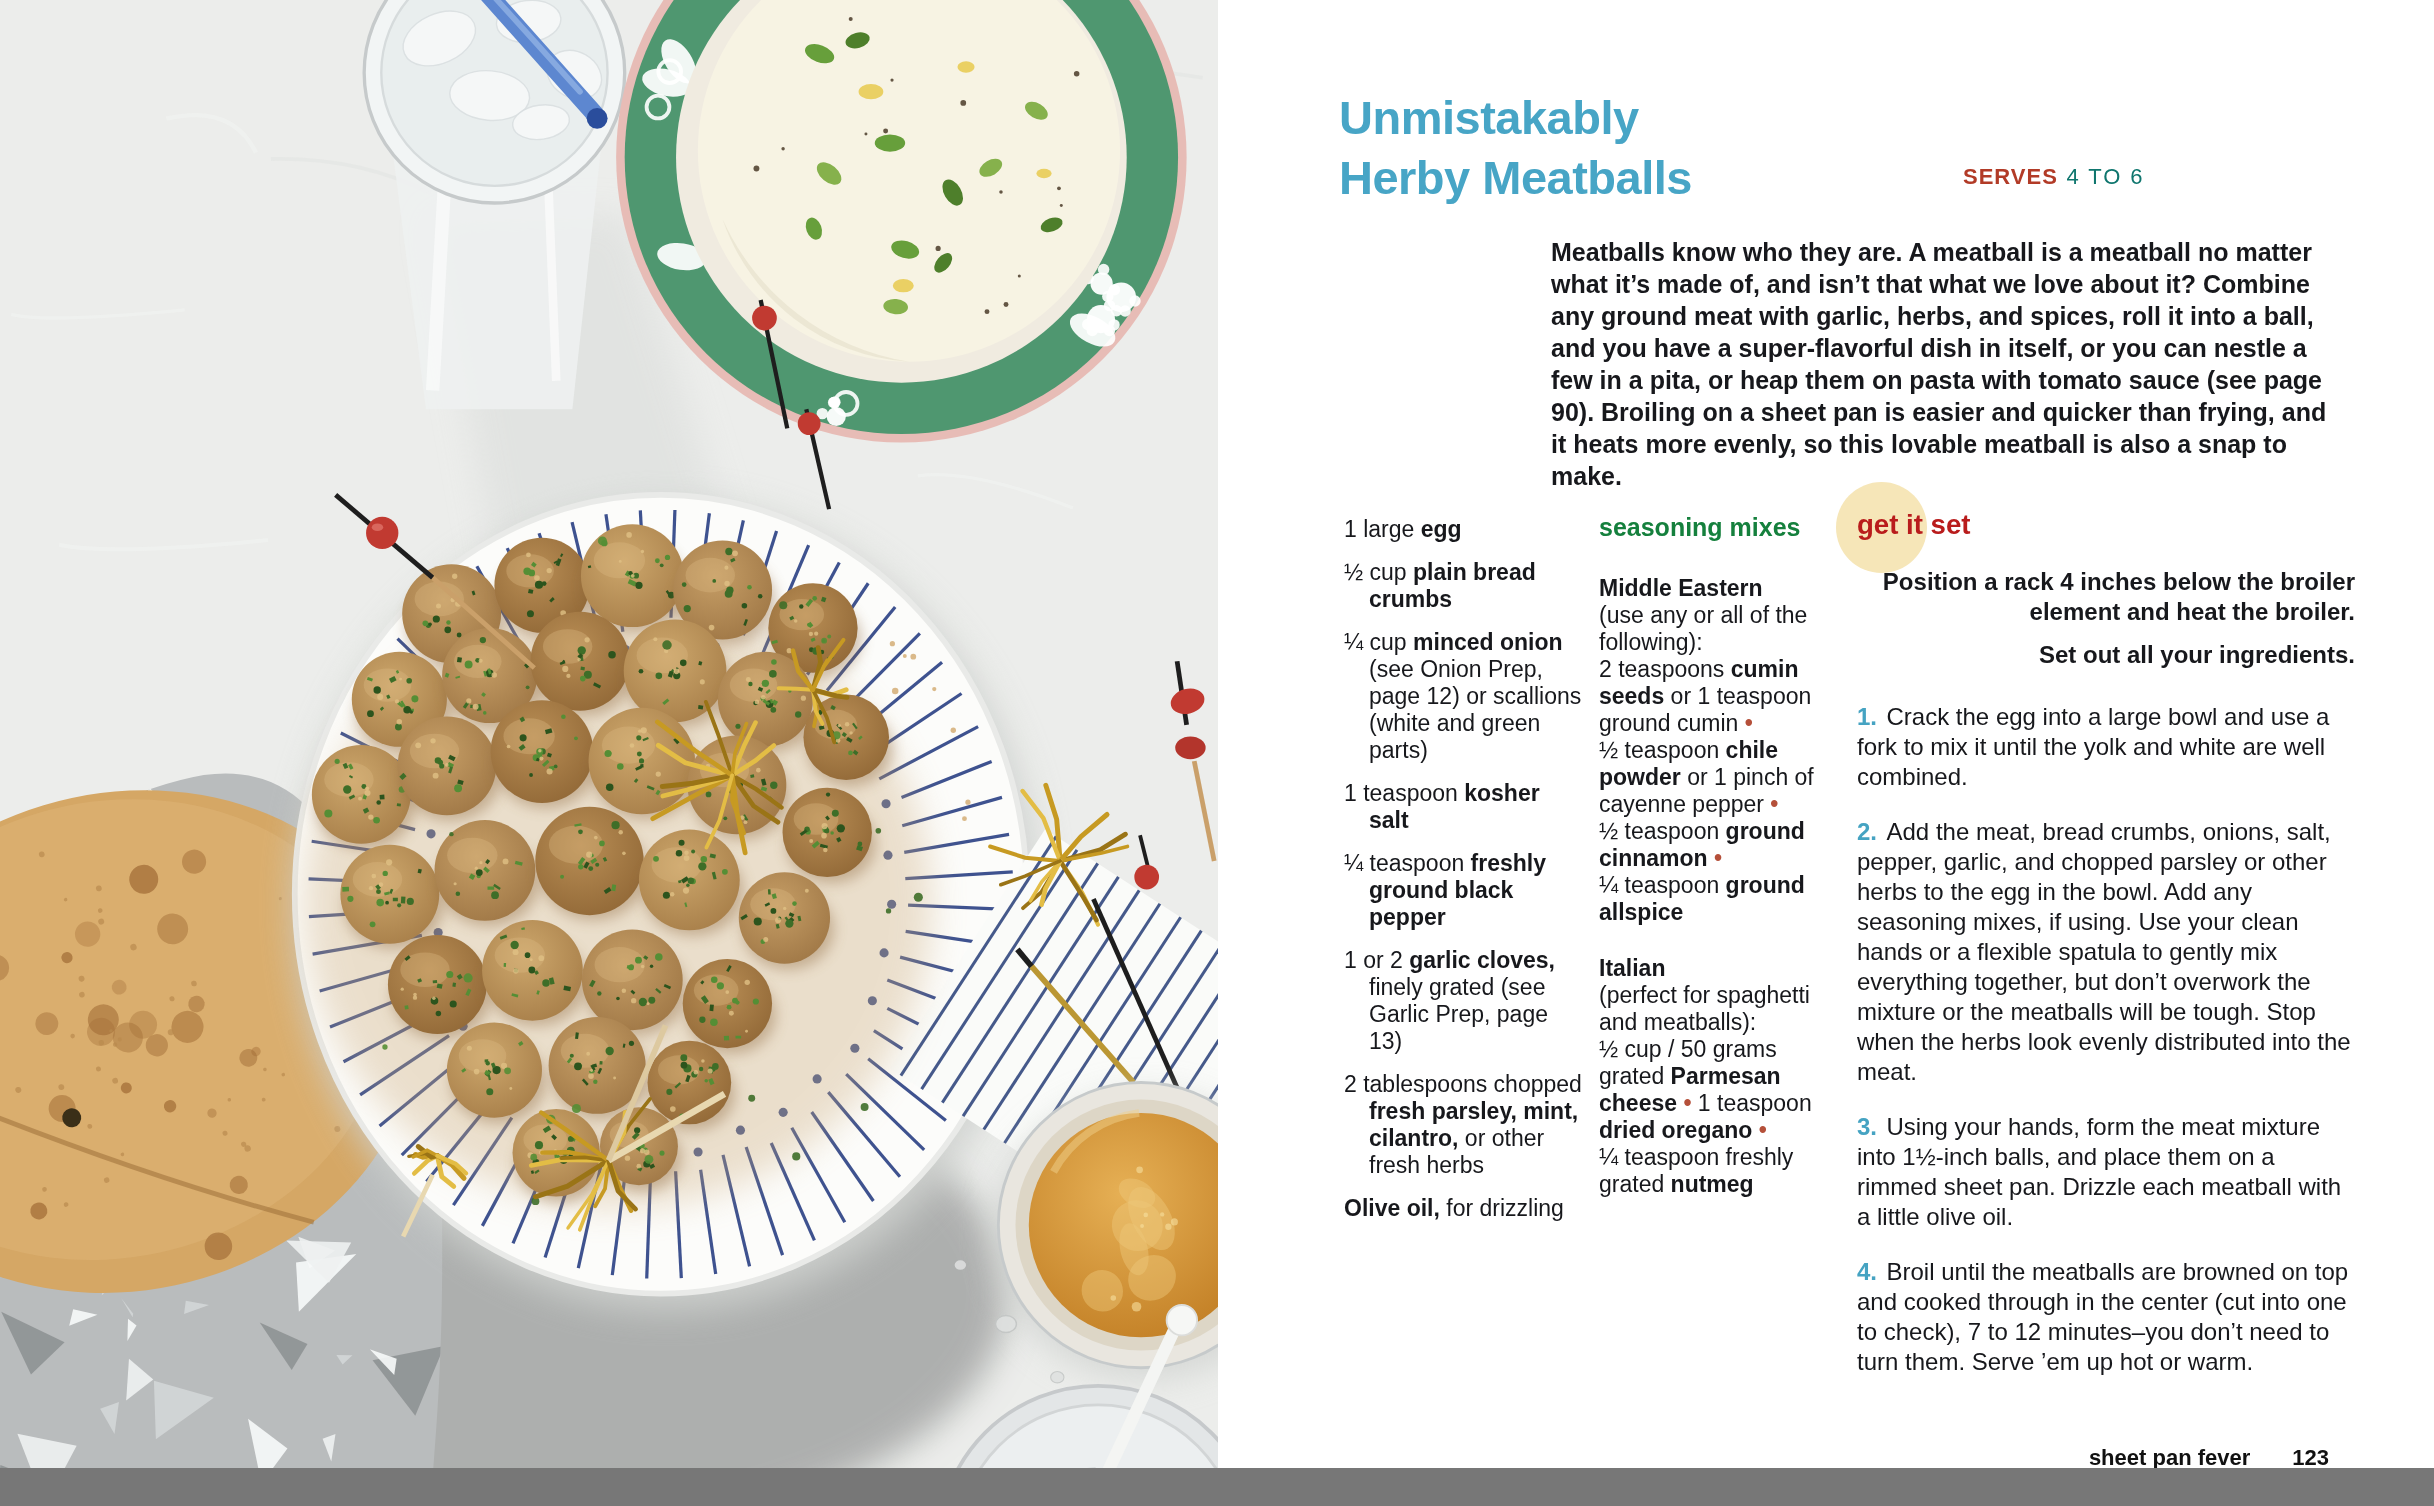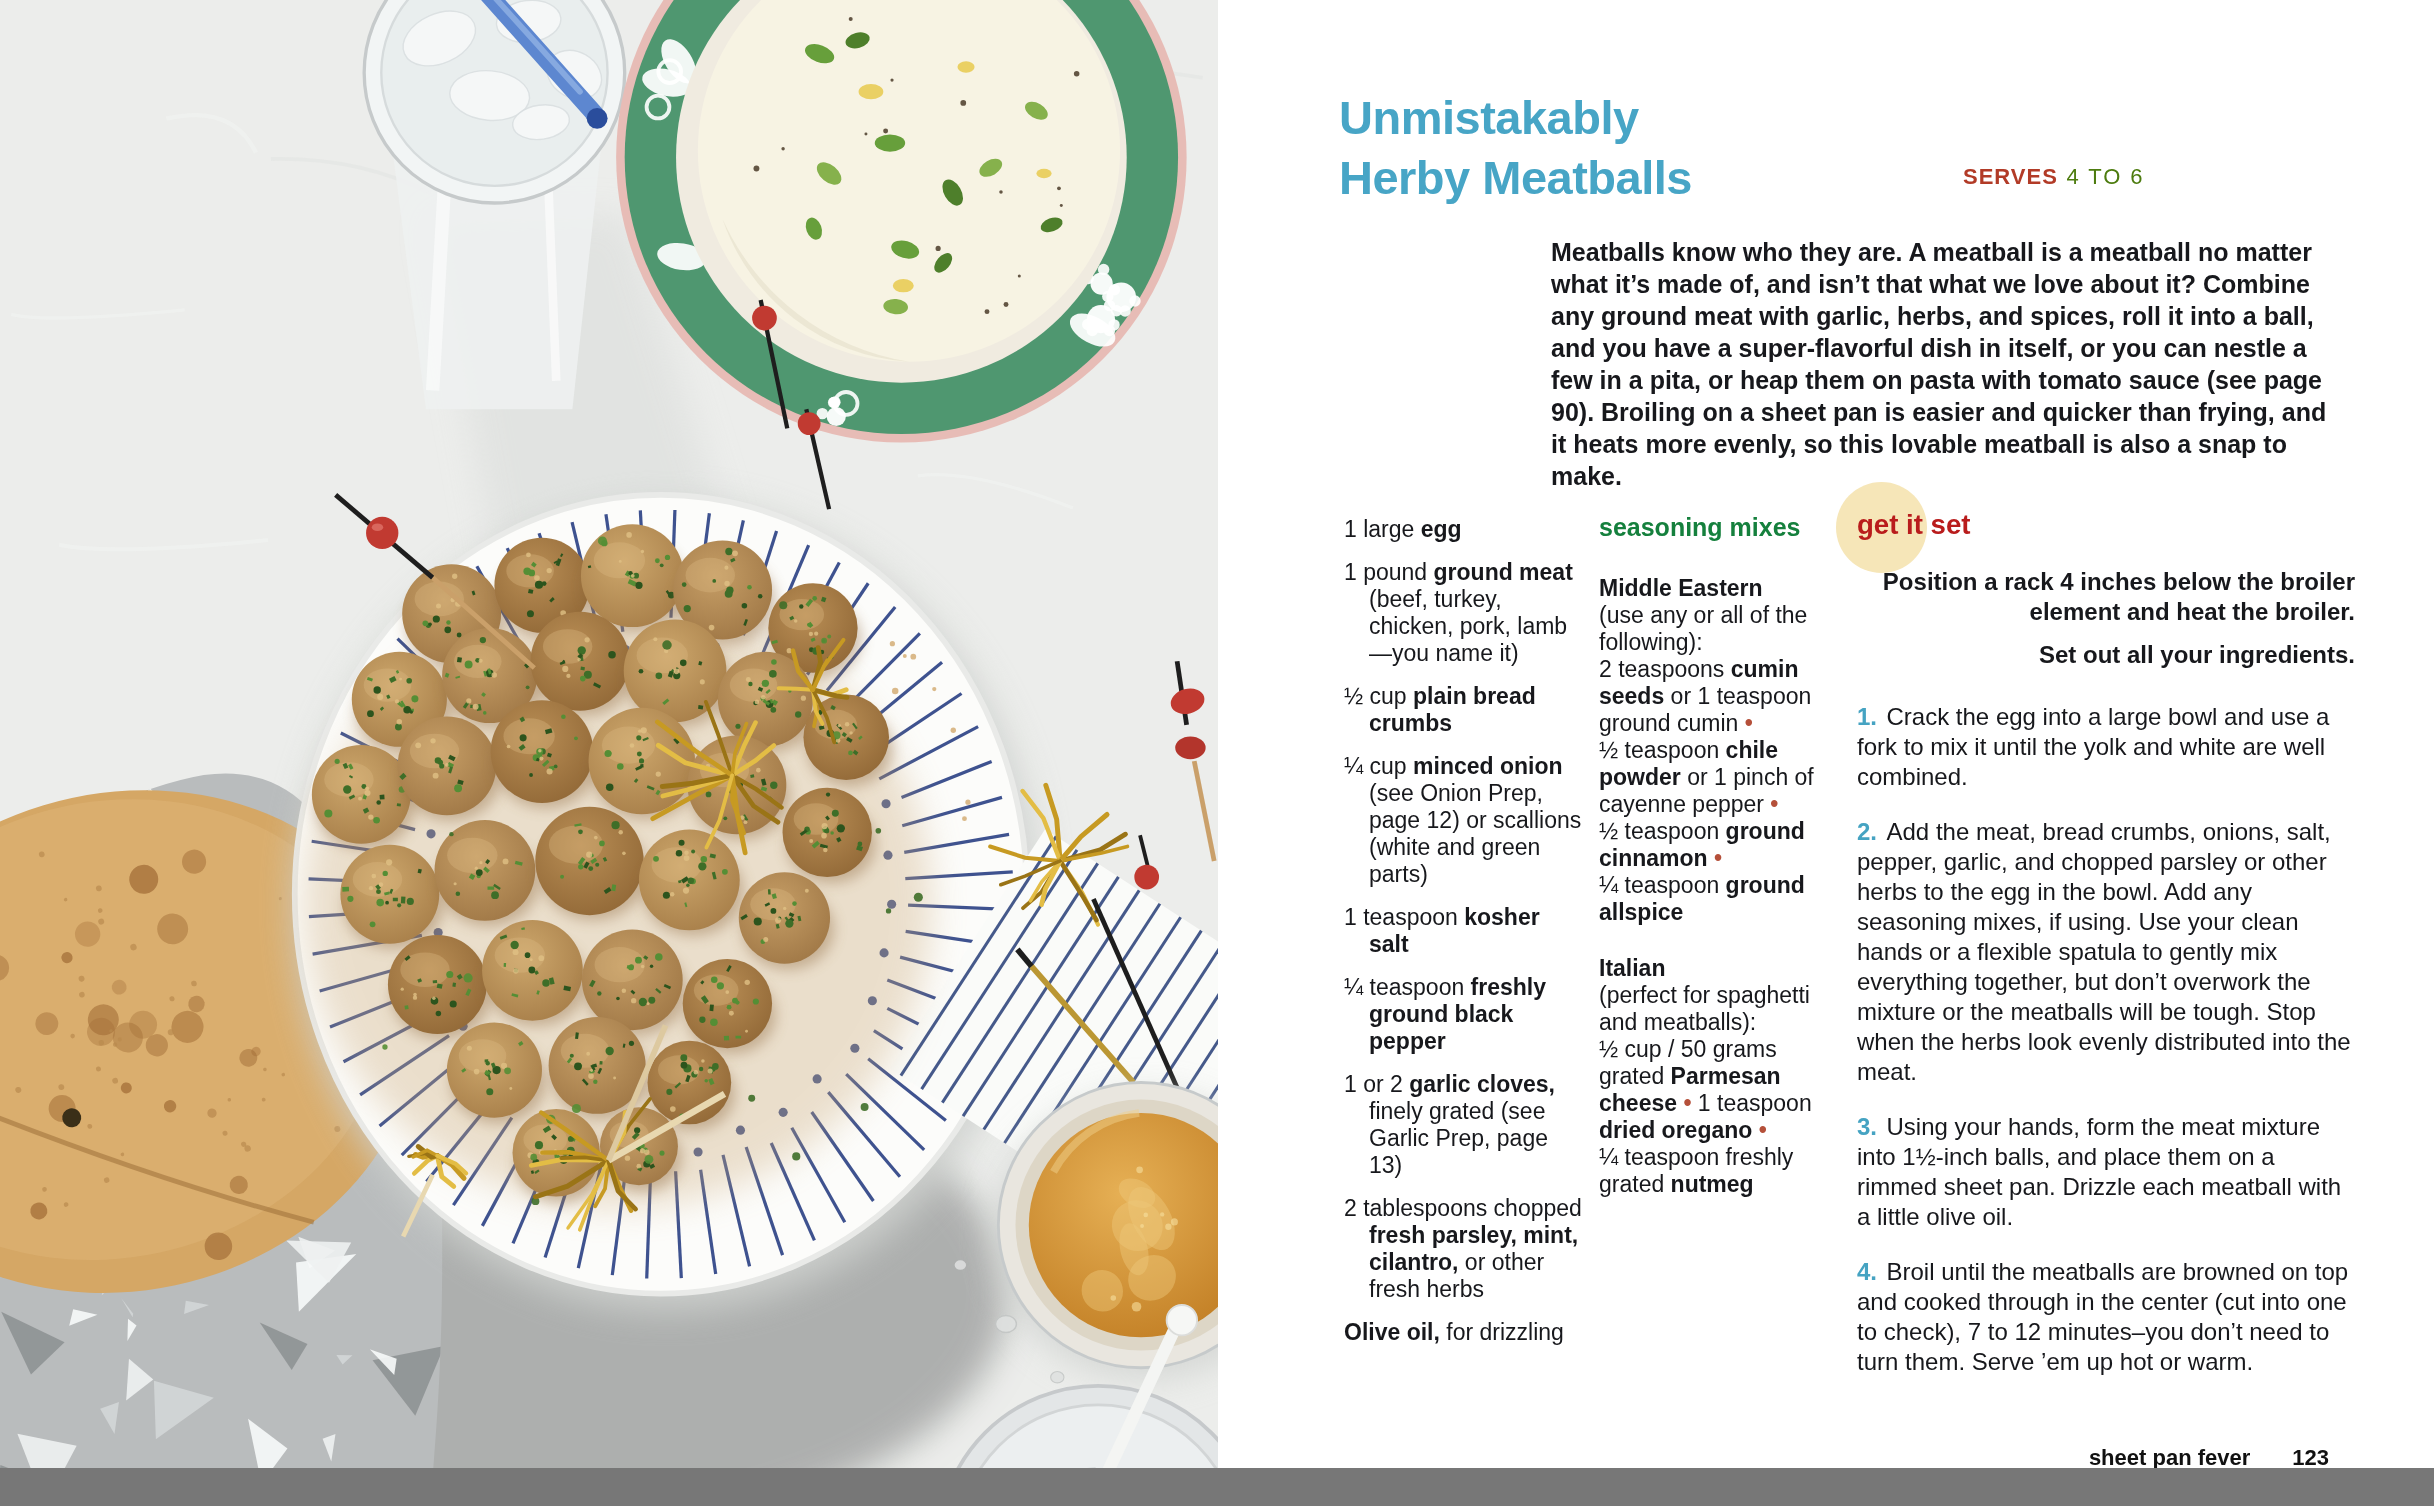--- a/index.html
+++ b/index.html
@@ -2,21 +2,21 @@
 <html style="font-size:15px"><head>
 <meta charset="utf-8">
 <style>
   html,body{margin:0;padding:0;background:#777;overflow:hidden;}
   .spread{position:relative;width:2435px;height:1468px;background:#ffffff;font-family:"Liberation Sans",sans-serif;}
   .photo-page{position:absolute;left:0;top:0;width:1218px;height:1507px;overflow:hidden;background:#ecedeb;}
   .recipe-page{position:absolute;left:1218px;top:0;width:1216px;height:1507px;background:#ffffff;color:#17181c;}
   .title{position:absolute;left:121px;top:88px;margin:0;font-size:47px;line-height:60px;font-weight:700;color:#47a5c6;letter-spacing:-0.5px;}
   .serves{position:absolute;left:745px;top:164px;font-size:22px;white-space:nowrap;}
   .serves-label{color:#b23b27;font-weight:700;letter-spacing:1px;margin-right:8.6px;}
-  .serves-value{color:#4d7c0f;letter-spacing:1.9px;text-align:center;}
+  .serves-value{color:#0f766e;letter-spacing:1.9px;text-align:center;}
   .intro{position:absolute;left:325px;top:228px;width:788px;margin:8px;font-size:25px;line-height:32px;font-weight:bold;}
   .col{position:absolute;font-size:23px;line-height:27px;}
   .ingredients{left:126px;top:516px;width:240px;}
   .ing{padding-left:25px;text-indent:-25px;margin-bottom:16px;}
   .seasoning{left:381px;top:514px;width:242px;}
   .col-header{font-weight:700;}
   .col-header.teal{color:#15803d;font-size:25px;margin-bottom:34px;}
   .mix{margin-bottom:28.5px;}
   .getitset{left:639px;top:510px;width:498px;font-size:24px;line-height:30px;}
   .col-header.red{color:#b91c1c;font-size:27.6px;margin-bottom:27px;position:relative;z-index:1;}
@@ -1181,21 +1181,20 @@
     <h1 class="title"><span>Unmistakably</span><br><span>Herby Meatballs</span></h1>
 
     <div class="serves">
       <span class="serves-label">SERVES</span><span class="serves-value">4 TO 6</span>
     </div>
 
     <p class="intro">Meatballs know who they are. A meatball is a meatball no matter what it’s made of, and isn’t that what we love about it? Combine any ground meat with garlic, herbs, and spices, roll it into a ball, and you have a super-flavorful dish in itself, or you can nestle a few in a pita, or heap them on pasta with tomato sauce (see page 90). Broiling on a sheet pan is easier and quicker than frying, and it heats more evenly, so this lovable meatball is also a snap to make.</p>
 
     <div class="col ingredients">
       <div class="ing"><span>1 large </span><span style="font-weight: 700;">egg</span></div>
-      <div class="ing"><span>1 pound </span><span style="font-weight: 700;">ground meat</span><span> (beef, turkey, chicken, pork, lamb—you name it)</span></div>
       <div class="ing"><span>½ cup </span><span style="font-weight: 700;">plain bread crumbs</span></div>
       <div class="ing"><span>¼ cup </span><span style="font-weight: 700;">minced onion</span><span> (see Onion Prep, page 12) or scallions (white and green parts)</span></div>
       <div class="ing"><span>1 teaspoon </span><span style="font-weight: 700;">kosher salt</span></div>
       <div class="ing"><span>¼ teaspoon </span><span style="font-weight: 700;">freshly ground black pepper</span></div>
       <div class="ing"><span>1 or 2 </span><span style="font-weight: 700;">garlic cloves,</span><span> finely grated (see Garlic Prep, page 13)</span></div>
       <div class="ing"><span>2 tablespoons chopped </span><span style="font-weight: 700;">fresh parsley, mint, cilantro,</span><span> or other fresh herbs</span></div>
       <div class="ing"><span style="font-weight: 700;">Olive oil,</span><span> for drizzling</span></div>
     </div>
 
     <div class="col seasoning">

